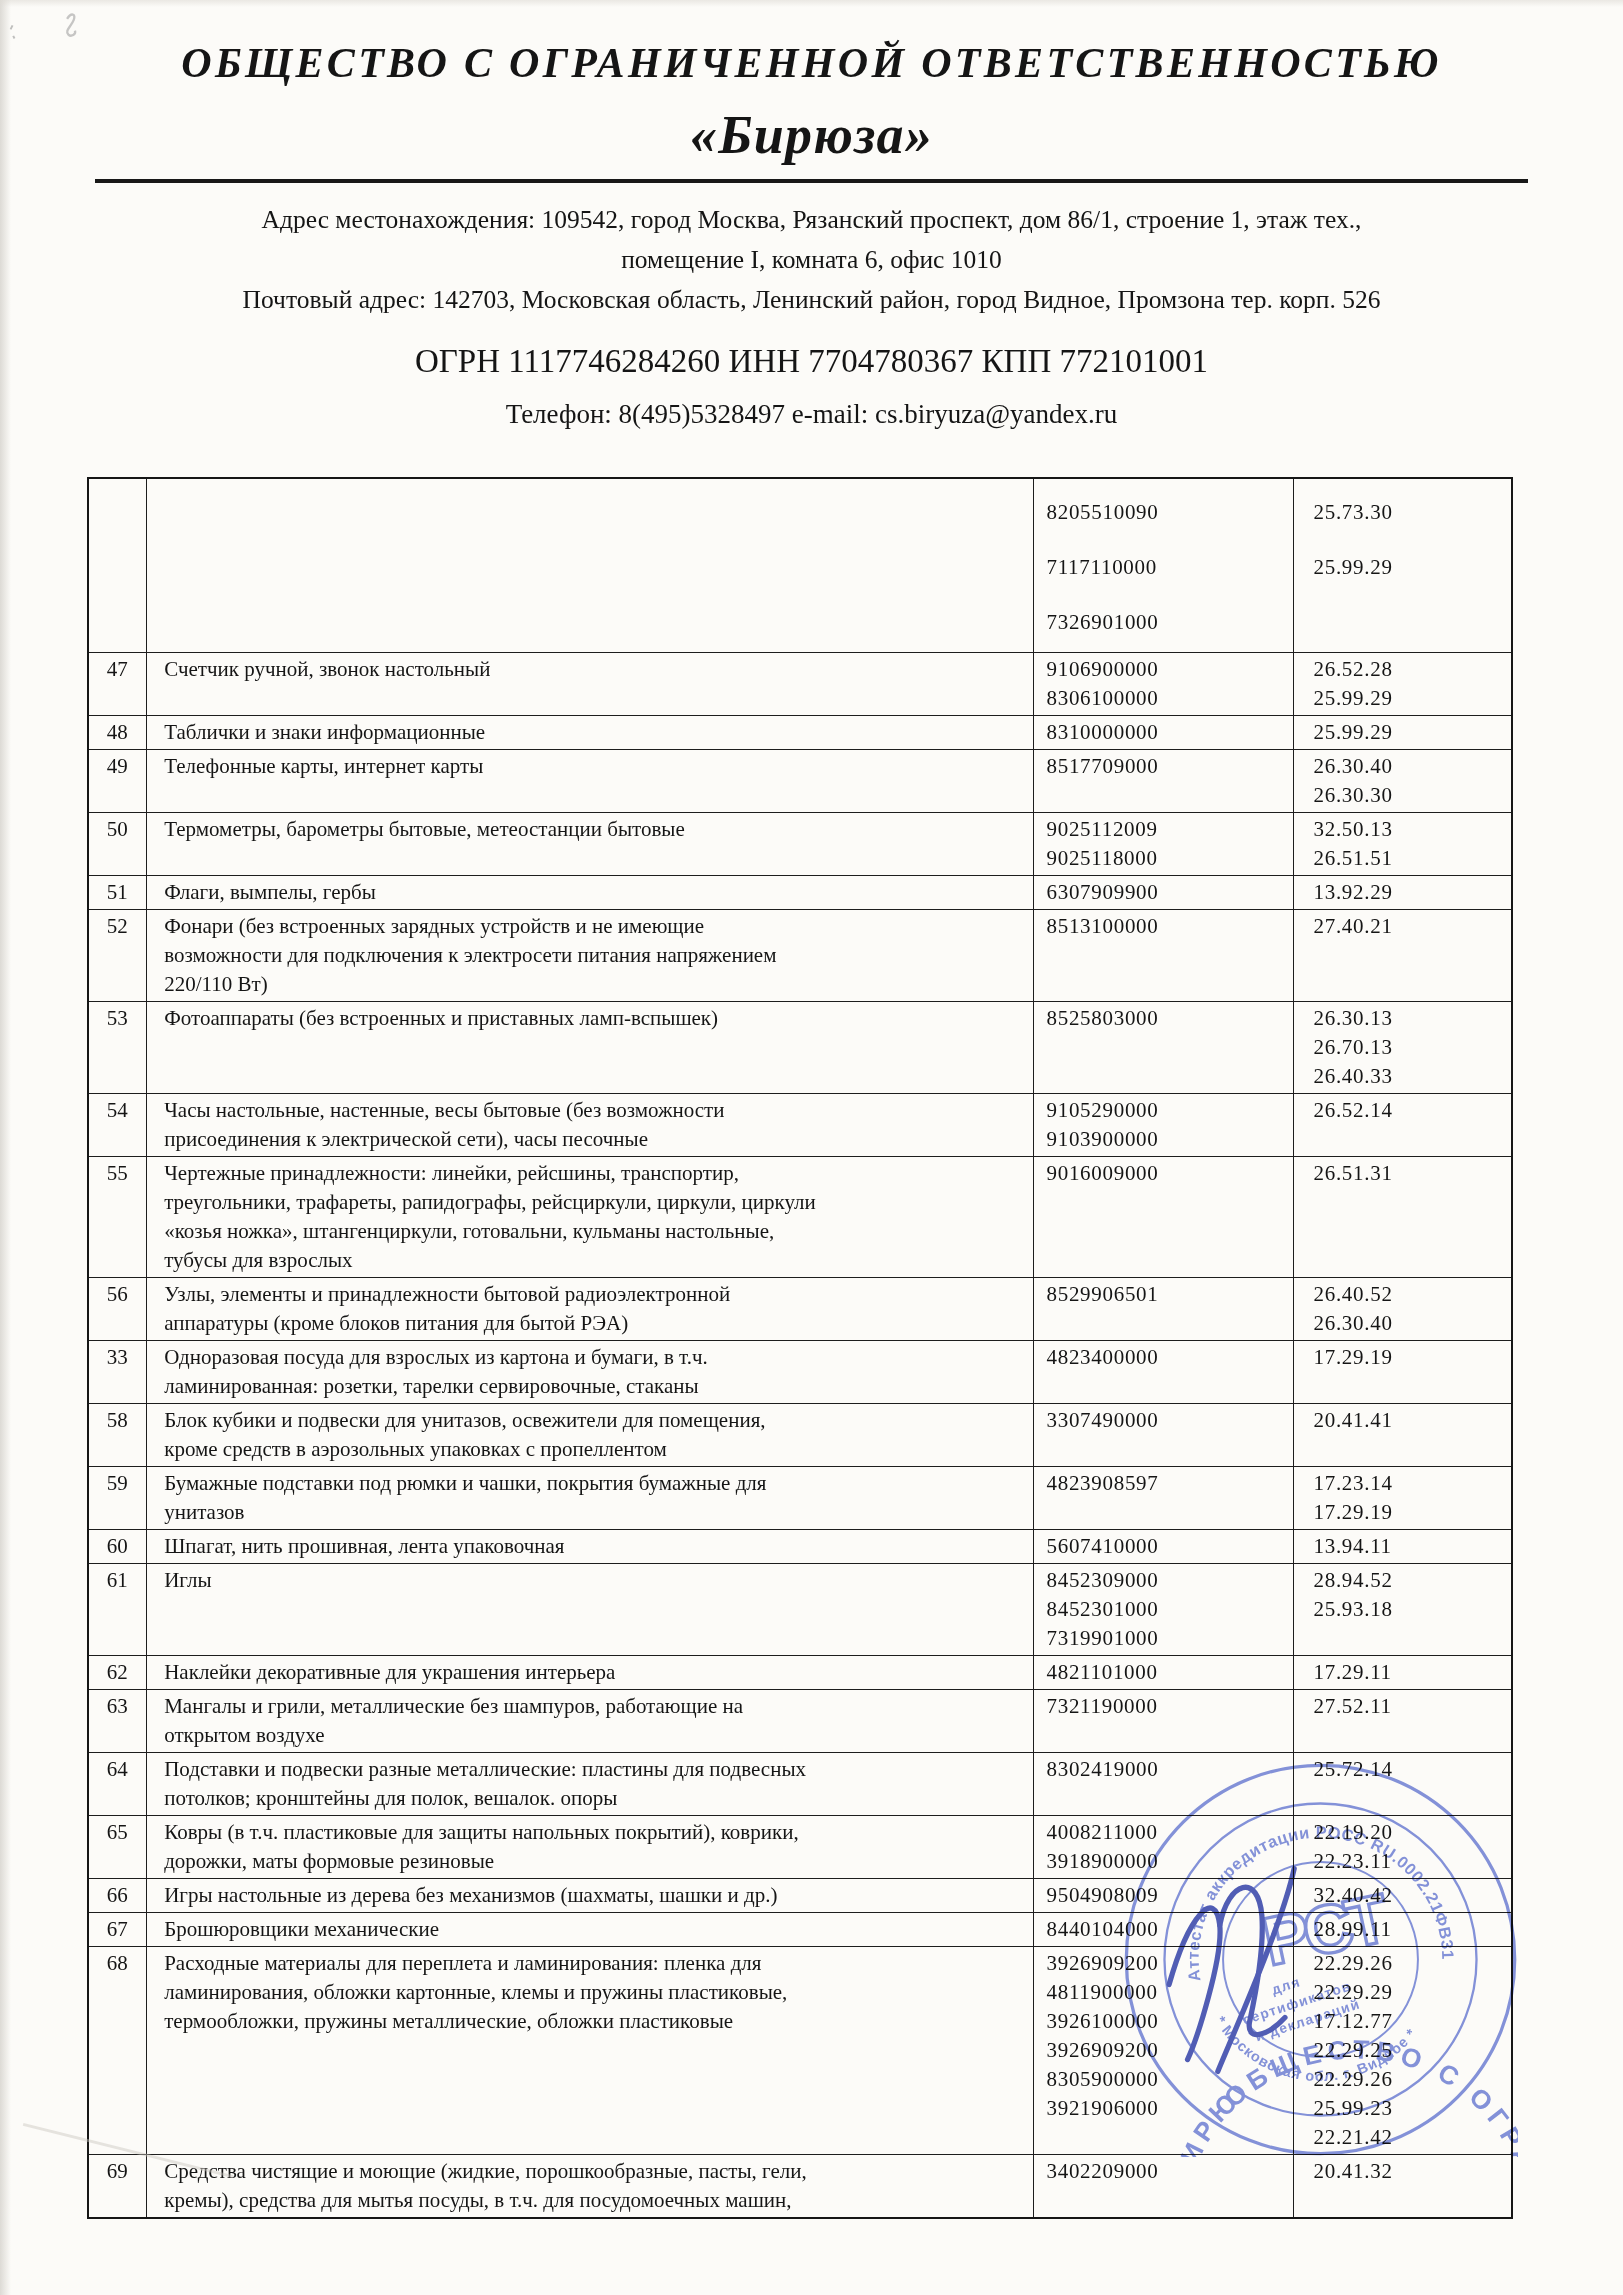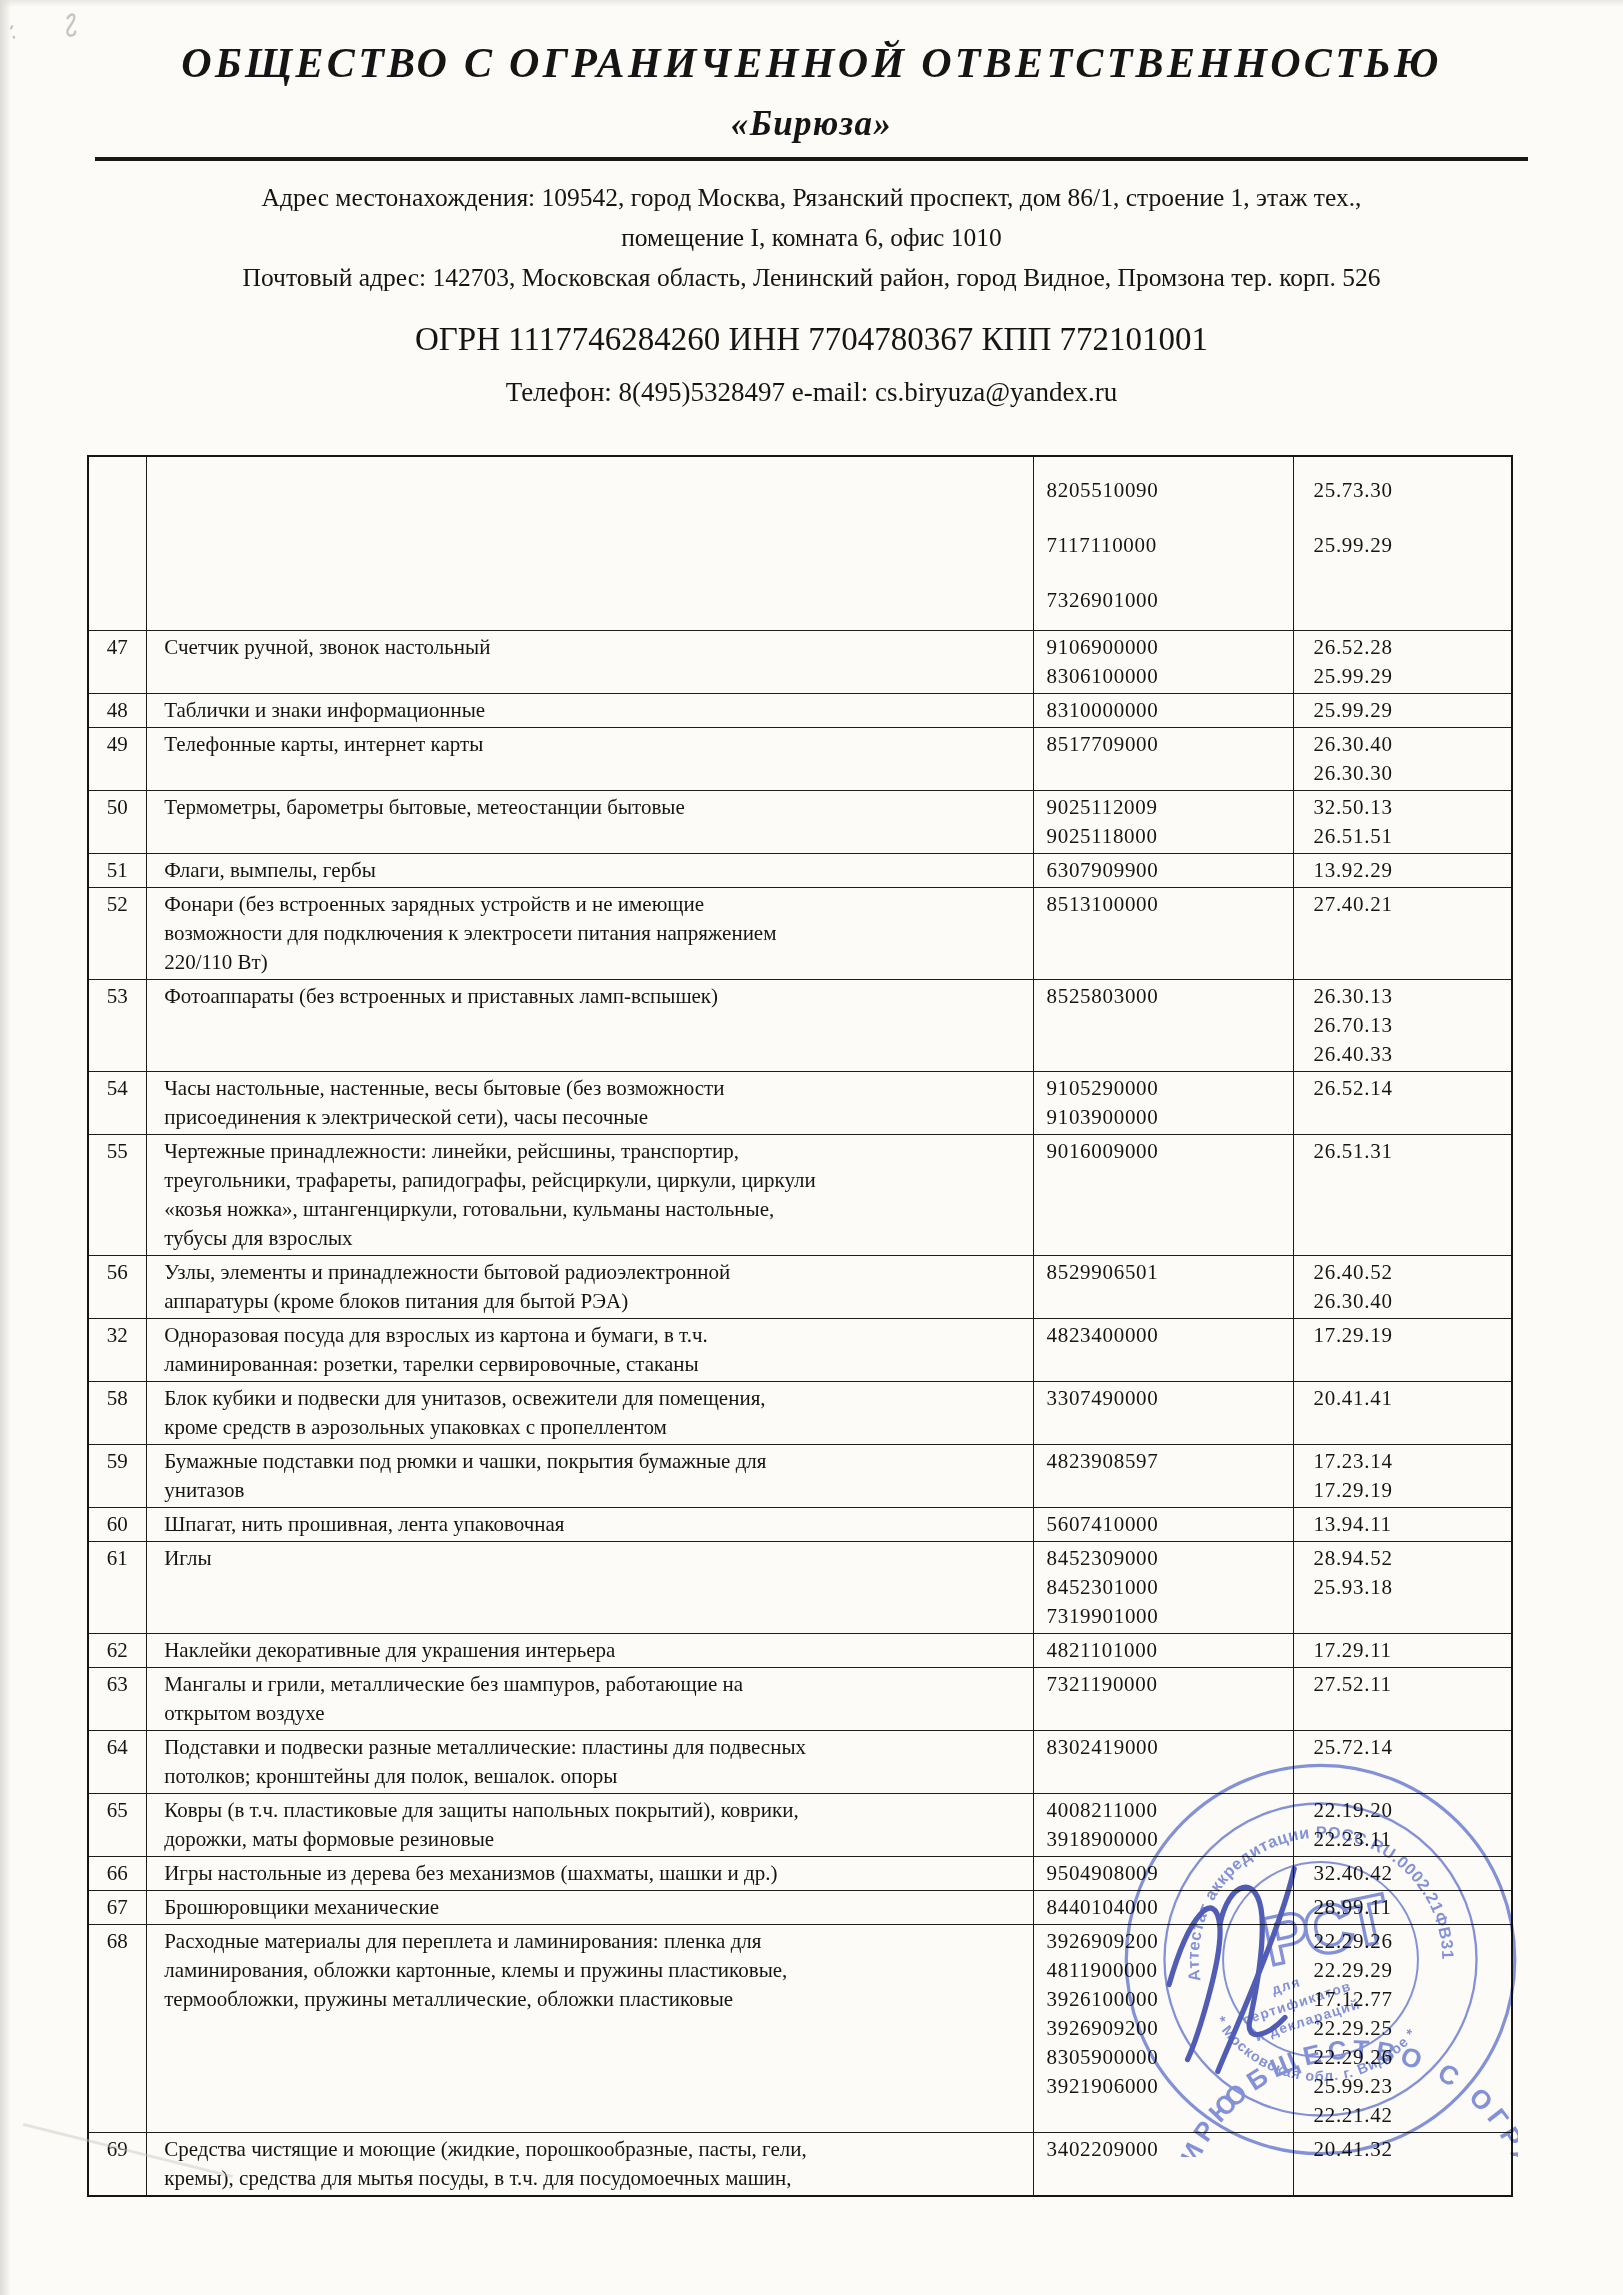--- a/index.html
+++ b/index.html
@@ -29,21 +29,21 @@
   }
 
   .header{width:1557px;margin:0 auto;text-align:center;}
   .title-line1{
     padding-top:39px;
     font-size:42px;font-weight:bold;font-style:italic;
     letter-spacing:3.3px;white-space:nowrap;
   }
   .title-line2{
     margin-top:17px;
-    font-size:35px;font-weight:bold;font-style:italic;
+    font-size:54px;font-weight:bold;font-style:italic;
     letter-spacing:1.3px;
   }
   .rule{width:1433px;height:3.9px;background:#181818;margin:13px auto 17px auto;}
   .addr-line{font-size:25.5px;line-height:40px;}
   .ogrn-line{margin-top:23.6px;font-size:33px;}
   .phone-line{margin-top:19px;font-size:27px;}
 
   table.codes{
     border-collapse:collapse;table-layout:fixed;
     width:1424px;margin:47px 0 0 87px;
@@ -183,21 +183,21 @@
     </tr>
         <tr>
       <td class="c-num">56</td>
       <td class="c-desc">Узлы, элементы и принадлежности бытовой радиоэлектронной
 аппаратуры (кроме блоков питания для бытой РЭА)</td>
       <td class="c-code">8529906501</td>
       <td class="c-okved">26.40.52
 26.30.40</td>
     </tr>
         <tr>
-      <td class="c-num">32</td>
+      <td class="c-num">33</td>
       <td class="c-desc">Одноразовая посуда для взрослых из картона и бумаги, в т.ч.
 ламинированная: розетки, тарелки сервировочные, стаканы</td>
       <td class="c-code">4823400000</td>
       <td class="c-okved">17.29.19</td>
     </tr>
         <tr>
       <td class="c-num">58</td>
       <td class="c-desc">Блок кубики и подвески для унитазов, освежители для помещения,
 кроме средств в аэрозольных упаковках с пропеллентом</td>
       <td class="c-code">3307490000</td>

